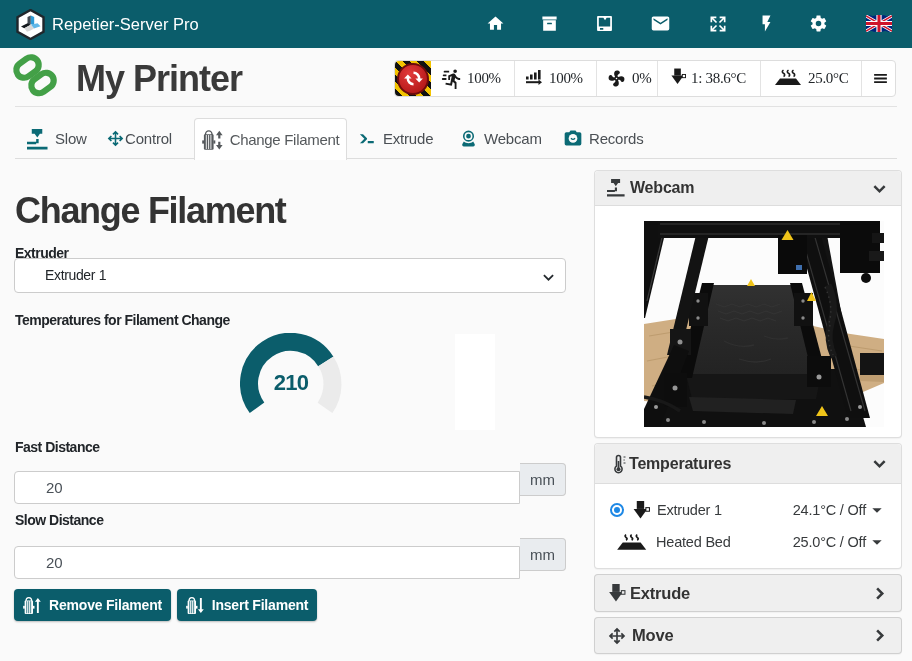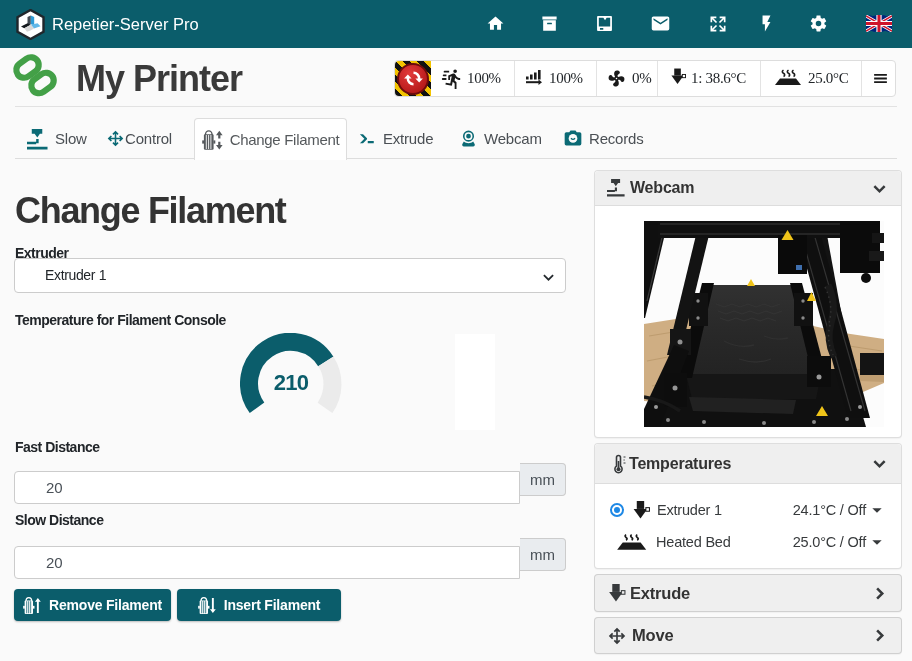--- a/index.html
+++ b/index.html
@@ -189,21 +189,21 @@
     </svg>
   <span style="margin-left:6px">Records</span>
 </div>
 
 <h2 class="main">Change Filament</h2>
 <div class="lbl" style="left:15px;top:245px">Extruder</div>
 <div class="abs" id="select">Extruder 1</div>
 <svg class="abs" style="left:540px;top:269px" width="17" height="17" viewBox="0 0 24 24">
     <path fill="none" stroke="#24292d" stroke-width="2.5" d="M5.5,8.5 L12,15 L18.5,8.5"></path>
   </svg>
-<div class="lbl" style="left:15px;top:312px">Temperature for Filament Console</div>
+<div class="lbl" style="left:15px;top:312px">Temperatures for Filament Change</div>
 <div class="abs" id="whiterect"></div>
 <svg class="abs" style="left:240px;top:333px" width="102" height="102" viewBox="-51 -51 102 102">
   <path d="M -33.99 23.79 A 41.5 41.5 0 1 1 34.8 -22.55" stroke="#0b5d6b" stroke-width="18" fill="none"></path>
   <path d="M 34.8 -22.55 A 41.5 41.5 0 0 1 33.99 23.79" stroke="#ebebeb" stroke-width="18" fill="none"></path>
   <text x="0" y="5.5" text-anchor="middle" font-size="22" font-weight="bold" letter-spacing="-0.8" fill="#0b5d6b" font-family="Liberation Sans,sans-serif">210</text>
 </svg>
 <div class="lbl" style="left:15px;top:439px">Fast Distance</div>
 <div class="abs input" style="left:14px;top:463px;width:506px;height:33px">20</div>
 <div class="abs suffix" style="left:520px;top:463px;width:46px;height:33px">mm</div>
 <div class="lbl" style="left:15px;top:512px">Slow Distance</div>
@@ -217,21 +217,21 @@
         <rect x="0.2" y="11.4" width="1.9" height="3.2"></rect>
         <rect x="11.4" y="11.4" width="1.9" height="3.2"></rect>
         <path d="M17.2,2.2 l3.4,4.6 h-2.3 v13 h-2.2 v-13 h-2.3 z"></path>
       </g>
       <g stroke="#0b5d6b" stroke-width="0.9">
         <path d="M4.3,6v14M6.6,6v14M8.9,6v14"></path>
       </g>
     </svg>
   <span>Remove Filament</span>
 </div>
-<div class="abs btn" style="left:177px;width:164px">
+<div class="abs btn" style="left:177px;width:140px">
   <svg width="19" height="19" viewBox="0 0 22 22">
       <g fill="#fff">
         <path d="M6.75,1.2a4,4.4 0 0,1 4,4.4v0.6h-1.4v-0.6a2.6,3 0 0,0 -5.2,0v0.6h-1.4v-0.6a4,4.4 0 0,1 4,-4.4z"></path>
         <rect x="1.9" y="5.2" width="9.7" height="15.6" rx="1.2"></rect>
         <rect x="0.2" y="11.4" width="1.9" height="3.2"></rect>
         <rect x="11.4" y="11.4" width="1.9" height="3.2"></rect>
         <path d="M17.2,19.8 l-3.4,-4.6 h2.3 v-13 h2.2 v13 h2.3 z"></path>
       </g>
       <g stroke="#0b5d6b" stroke-width="0.9">
         <path d="M4.3,6v14M6.6,6v14M8.9,6v14"></path>

